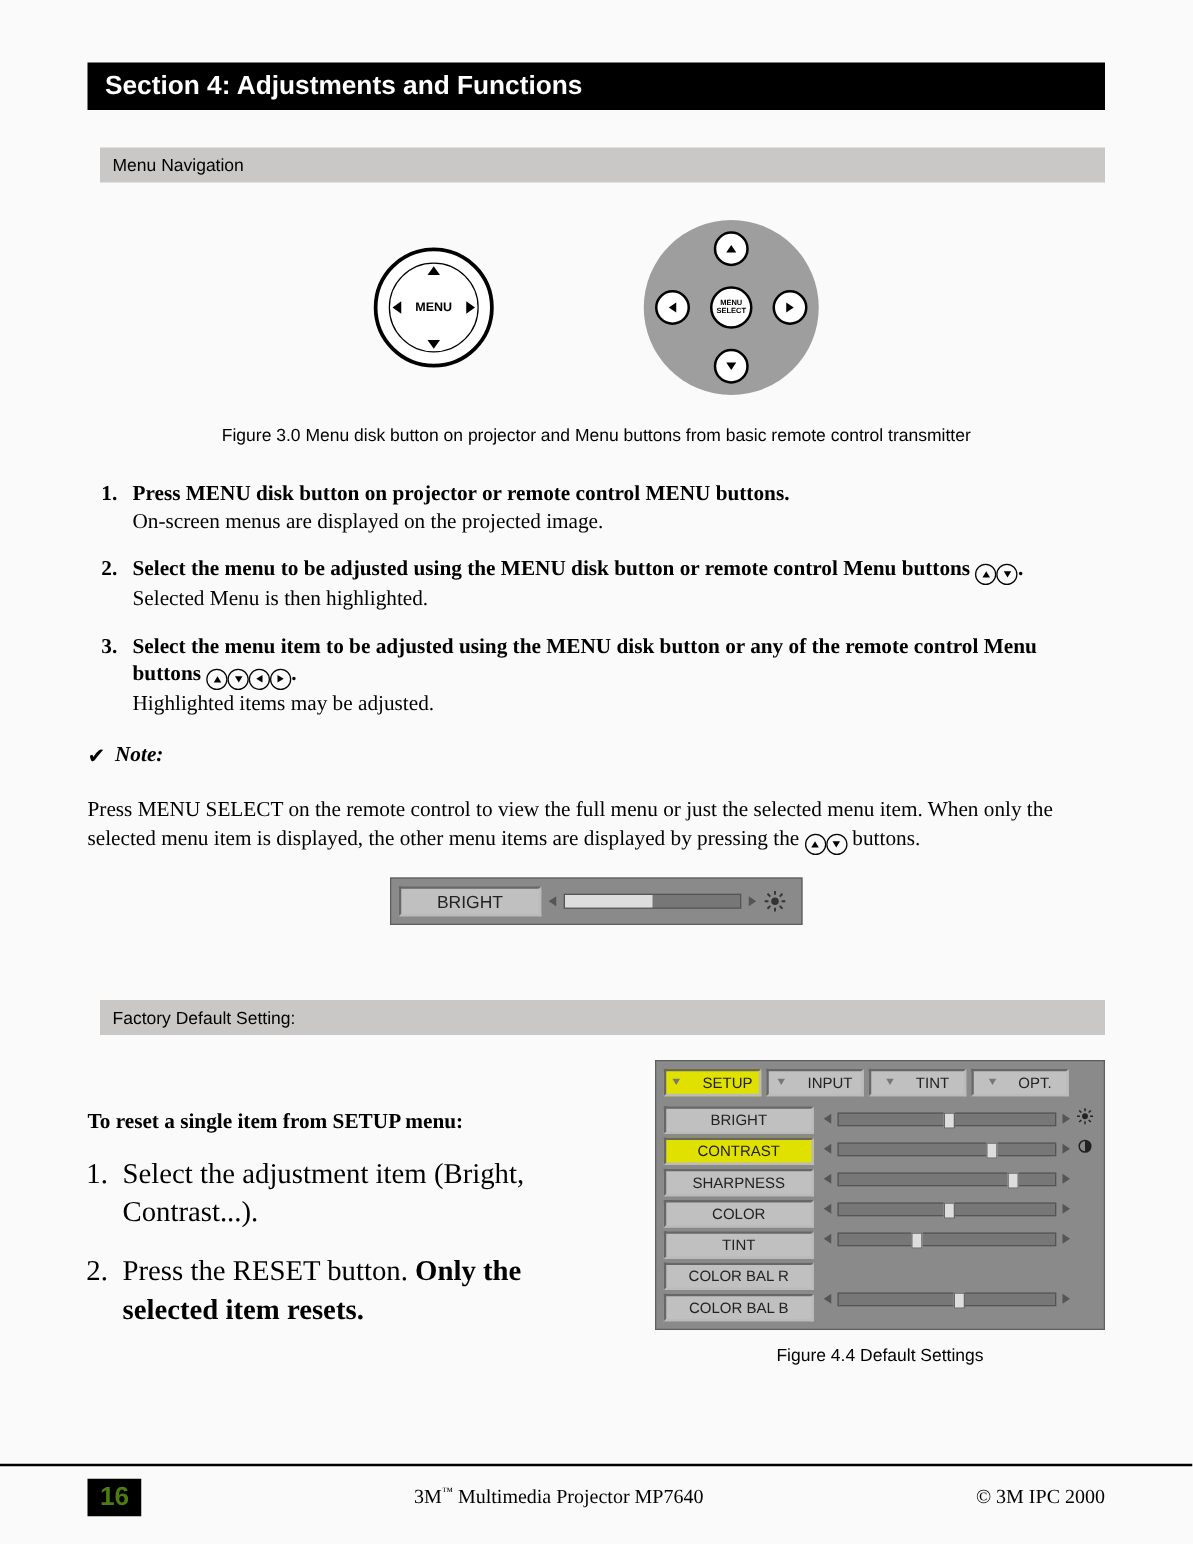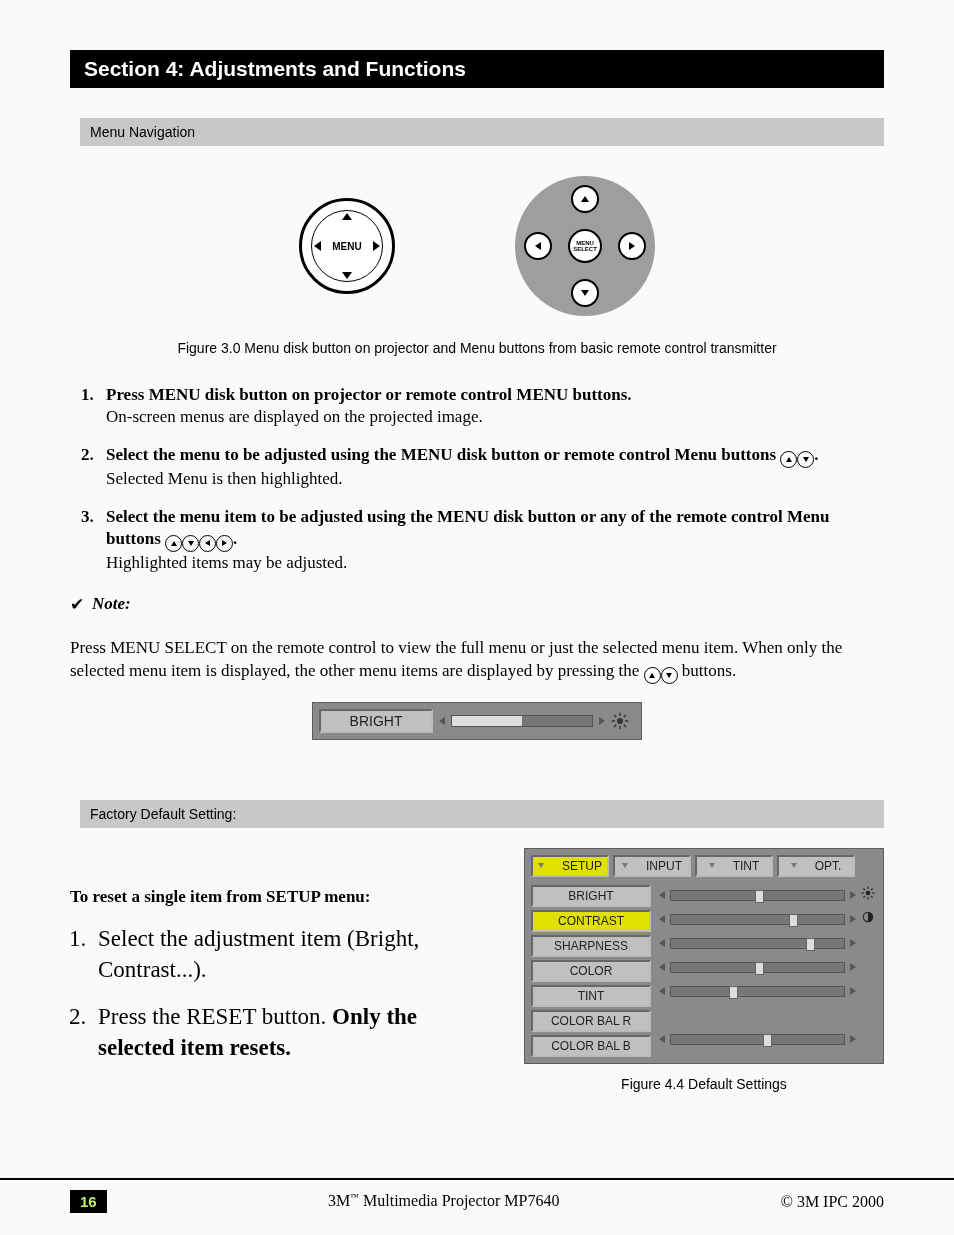--- a/index.html
+++ b/index.html
@@ -172,22 +172,22 @@
 
   
   .footer {
     position:absolute; bottom:22px; left:0; right:0;
     border-top:2px solid #000;
     padding: 10px 70px 0 70px;
     display:flex; justify-content:space-between; align-items:center;
     font-size:16px;
   }
   .page-no {
-    background:#000; color:#bef264; font-weight:bold;
-    font-family: Helvetica, Arial, sans-serif; font-size:15px;
+    background:#000; color:#4d7c0f; font-weight:bold;
+    font-family: Helvetica, Arial, sans-serif; font-size:21px;
     padding:3px 10px;
   }
   .footer-center { font-family: "Times New Roman", serif;}
   .tm { font-size:9px; vertical-align: super;}
 </style>
 </head>
 <body>
 
 <div class="page">
 

